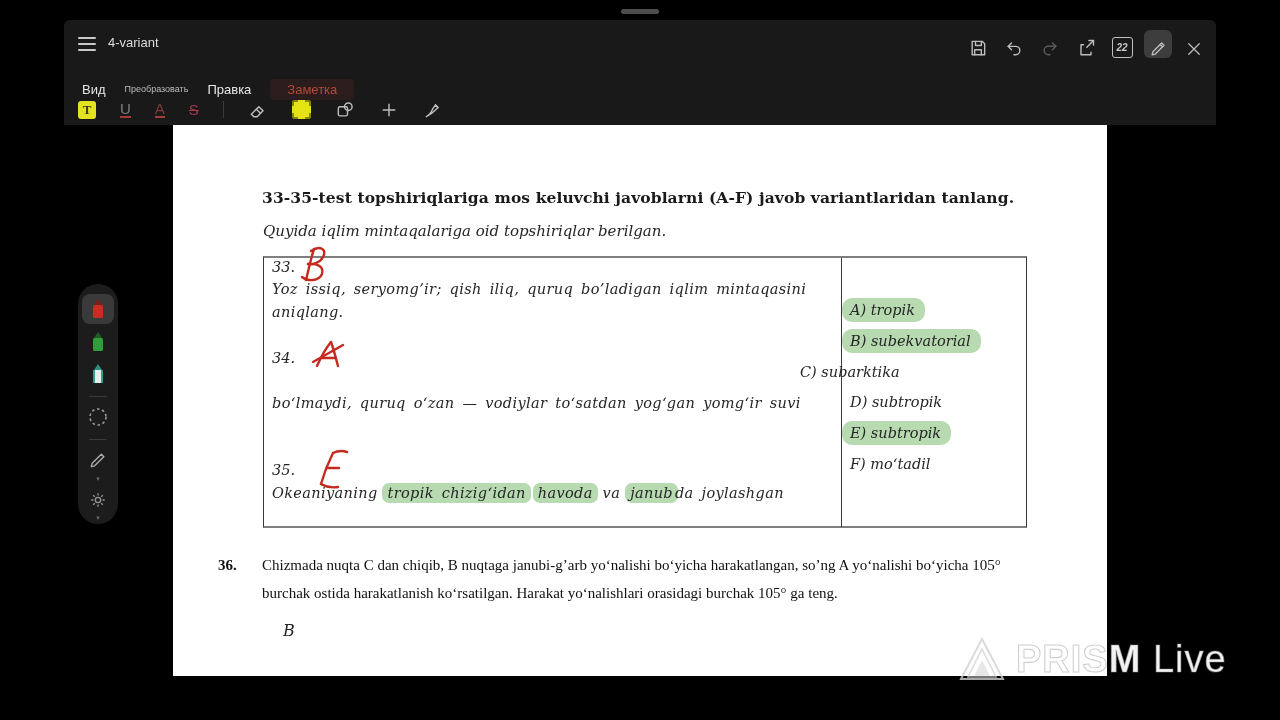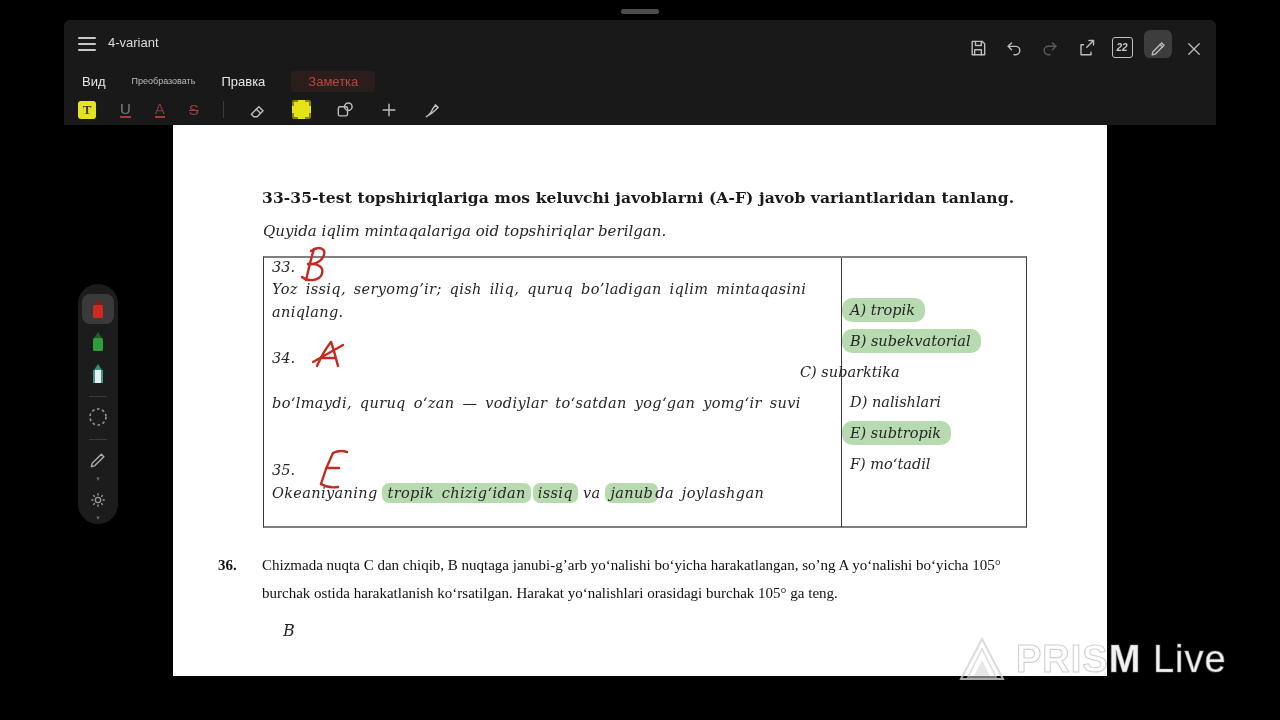--- a/index.html
+++ b/index.html
@@ -13,21 +13,21 @@
   #hamburger{position:absolute;left:14px;top:9px;width:18px;height:14px;cursor:pointer;}
   #hamburger span{display:block;height:2px;background:#c8c8c8;margin-bottom:4px;border-radius:1px;}
   #doc-title{position:absolute;left:44px;top:7px;color:#dcdcdc;font-size:13px;}
   .tr-icons{position:absolute;right:8px;top:2px;display:flex;align-items:center;gap:8px;}
   .icon-btn{width:28px;height:28px;display:flex;align-items:flex-end;justify-content:center;border-radius:6px;cursor:pointer;font-style:italic;}
   .icon-btn.selected{background:#3d3d3d;}
   .icon-btn.dim{opacity:.4;}
   .badge{width:19px;height:19px;border:1.6px solid #c0c0c0;border-radius:3px;color:#c8c8c8;font-size:10px;display:flex;align-items:center;justify-content:center;font-weight:bold;}
   svg.ic{stroke:#bdbdbd;fill:none;stroke-width:1.7;stroke-linecap:round;stroke-linejoin:round;}
 
-  .menu-row{position:absolute;left:18px;top:48px;height:26px;display:flex;align-items:center;gap:26px;}
+  .menu-row{position:absolute;left:18px;top:56px;height:26px;display:flex;align-items:center;gap:19px;}
   .menu-item{color:#e6e6e6;font-size:13px;cursor:pointer;}
   .menu-item.small{font-size:9px;color:#bdbdbd;}
   .menu-item.accent{color:#b5493e;background:rgba(170,60,50,.13);padding:3px 17px;border-radius:4px;}
 
   .tool-row{position:absolute;left:14px;top:74px;height:31px;display:flex;align-items:center;gap:24px;}
   .t-hl{width:18px;height:18px;background:#e3e321;border-radius:3px;color:#3c3c16;font-weight:bold;font-size:13px;display:flex;align-items:center;justify-content:center;font-family:"Liberation Serif",serif;cursor:pointer;}
   .t-u{color:#7d7d7d;font-size:15px;border-bottom:2px solid #a23b3b;line-height:15px;cursor:pointer;}
   .t-a{color:#7e3a3a;font-size:15px;border-bottom:2px solid #a23b3b;line-height:15px;cursor:pointer;}
   .t-s{color:#a03a4a;font-size:15px;text-decoration:line-through;text-decoration-color:#a23b3b;cursor:pointer;}
   .t-div{width:1px;height:17px;background:#3a3a3a;}
@@ -209,26 +209,26 @@
   <div id="vdiv" class="abs"></div>
 
   <div class="abs serif-i qnum" style="left:272px;top:259px">33.</div>
   <div class="abs serif-i qline" style="left:272px;top:281px"><span>Yoz issiq, seryomg’ir; qish iliq, quruq bo’ladigan iqlim mintaqasini</span></div>
   <div class="abs serif-i qline" style="left:272px;top:304px"><span>aniqlang.</span></div>
 
   <div class="abs serif-i qnum" style="left:272px;top:350px">34.</div>
   <div class="abs serif-i qline" style="left:272px;top:395px"><span>boʻlmaydi, quruq oʻzan — vodiylar toʻsatdan yogʻgan yomgʻir suvi</span></div>
 
   <div class="abs serif-i qnum" style="left:272px;top:462px">35.</div>
-  <div class="abs serif-i qline" style="left:272px;top:485px"><span>Okeaniyaning </span><span class="hl">tropik chizigʻidan</span><span> </span><span class="hl">issiq</span><span> va </span><span class="hl">janub</span><span>da joylashgan</span></div>
+  <div class="abs serif-i qline" style="left:272px;top:485px"><span>Okeaniyaning </span><span class="hl">tropik chizigʻidan</span><span> </span><span class="hl">havoda</span><span> va </span><span class="hl">janub</span><span>da joylashgan</span></div>
 
   <div class="abs serif-i opt" style="left:850px;top:302px"><span class="hl">A) tropik</span></div>
   <div class="abs serif-i opt" style="left:850px;top:333px"><span class="hl">B) subekvatorial</span></div>
   <div class="abs serif-i opt" style="left:800px;top:364px"><span>C) subarktika</span></div>
-  <div class="abs serif-i opt" style="left:850px;top:394px"><span>D) nalishlari</span></div>
+  <div class="abs serif-i opt" style="left:850px;top:394px"><span>D) subtropik</span></div>
   <div class="abs serif-i opt" style="left:850px;top:425px"><span class="hl">E) subtropik</span></div>
   <div class="abs serif-i opt" style="left:850px;top:456px"><span>F) moʻtadil</span></div>
 
   <div class="abs times" style="left:218px;top:557px;font-size:15px;font-weight:bold">36.</div>
   <div class="abs times" style="left:262px;top:557px;font-size:15px;white-space:nowrap">Chizmada nuqta C dan chiqib, B nuqtaga janubi-g’arb yo‘nalishi bo‘yicha harakatlangan, so’ng A yo‘nalishi bo‘yicha 105°</div>
   <div class="abs times" style="left:262px;top:585px;font-size:15px;white-space:nowrap">burchak ostida harakatlanish ko‘rsatilgan. Harakat yo‘nalishlari orasidagi burchak 105° ga teng.</div>
   <div id="ansB" class="abs serif-i" style="left:283px;top:621px">B</div>
 
   <svg id="ink" class="abs">
 

